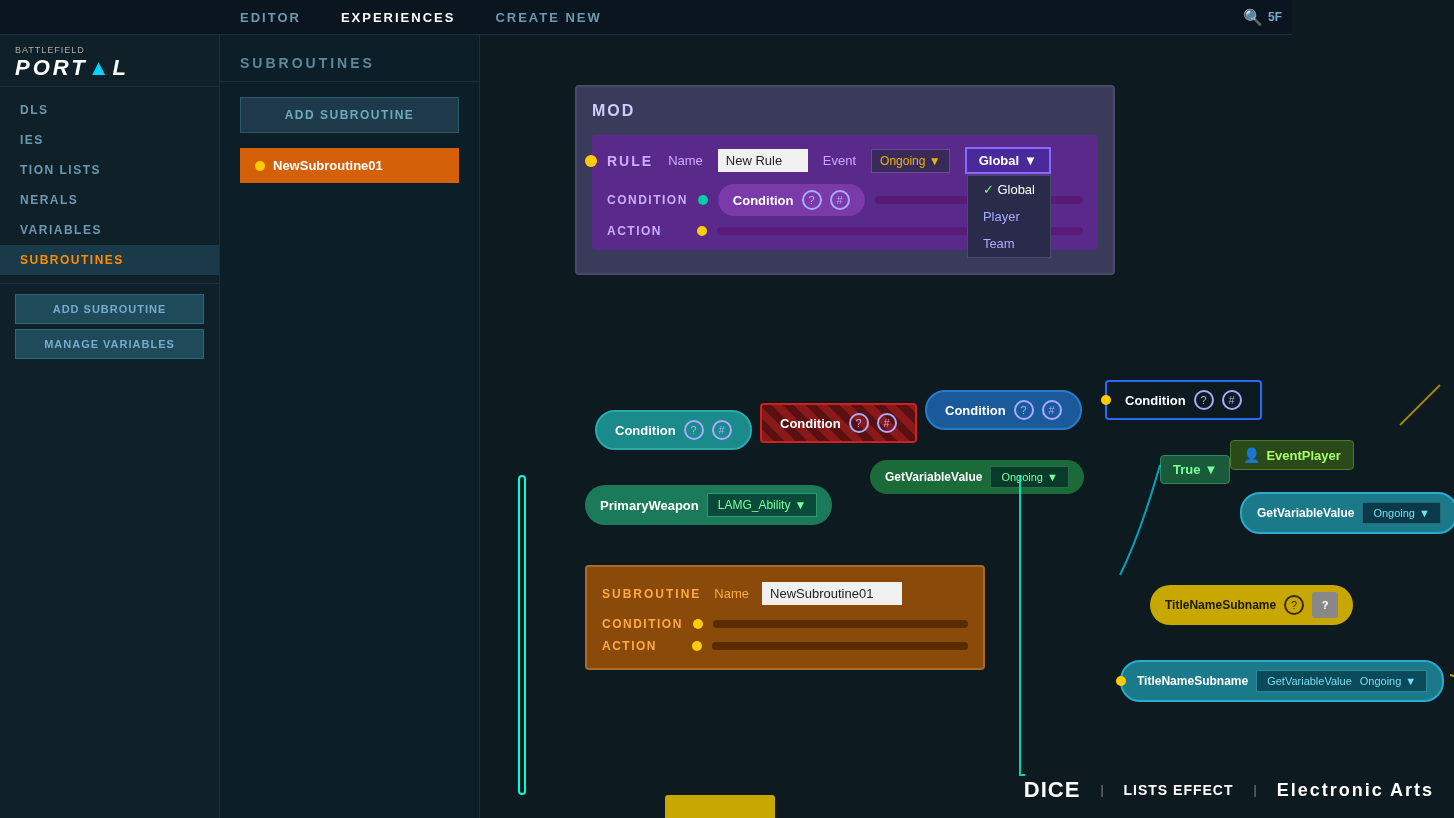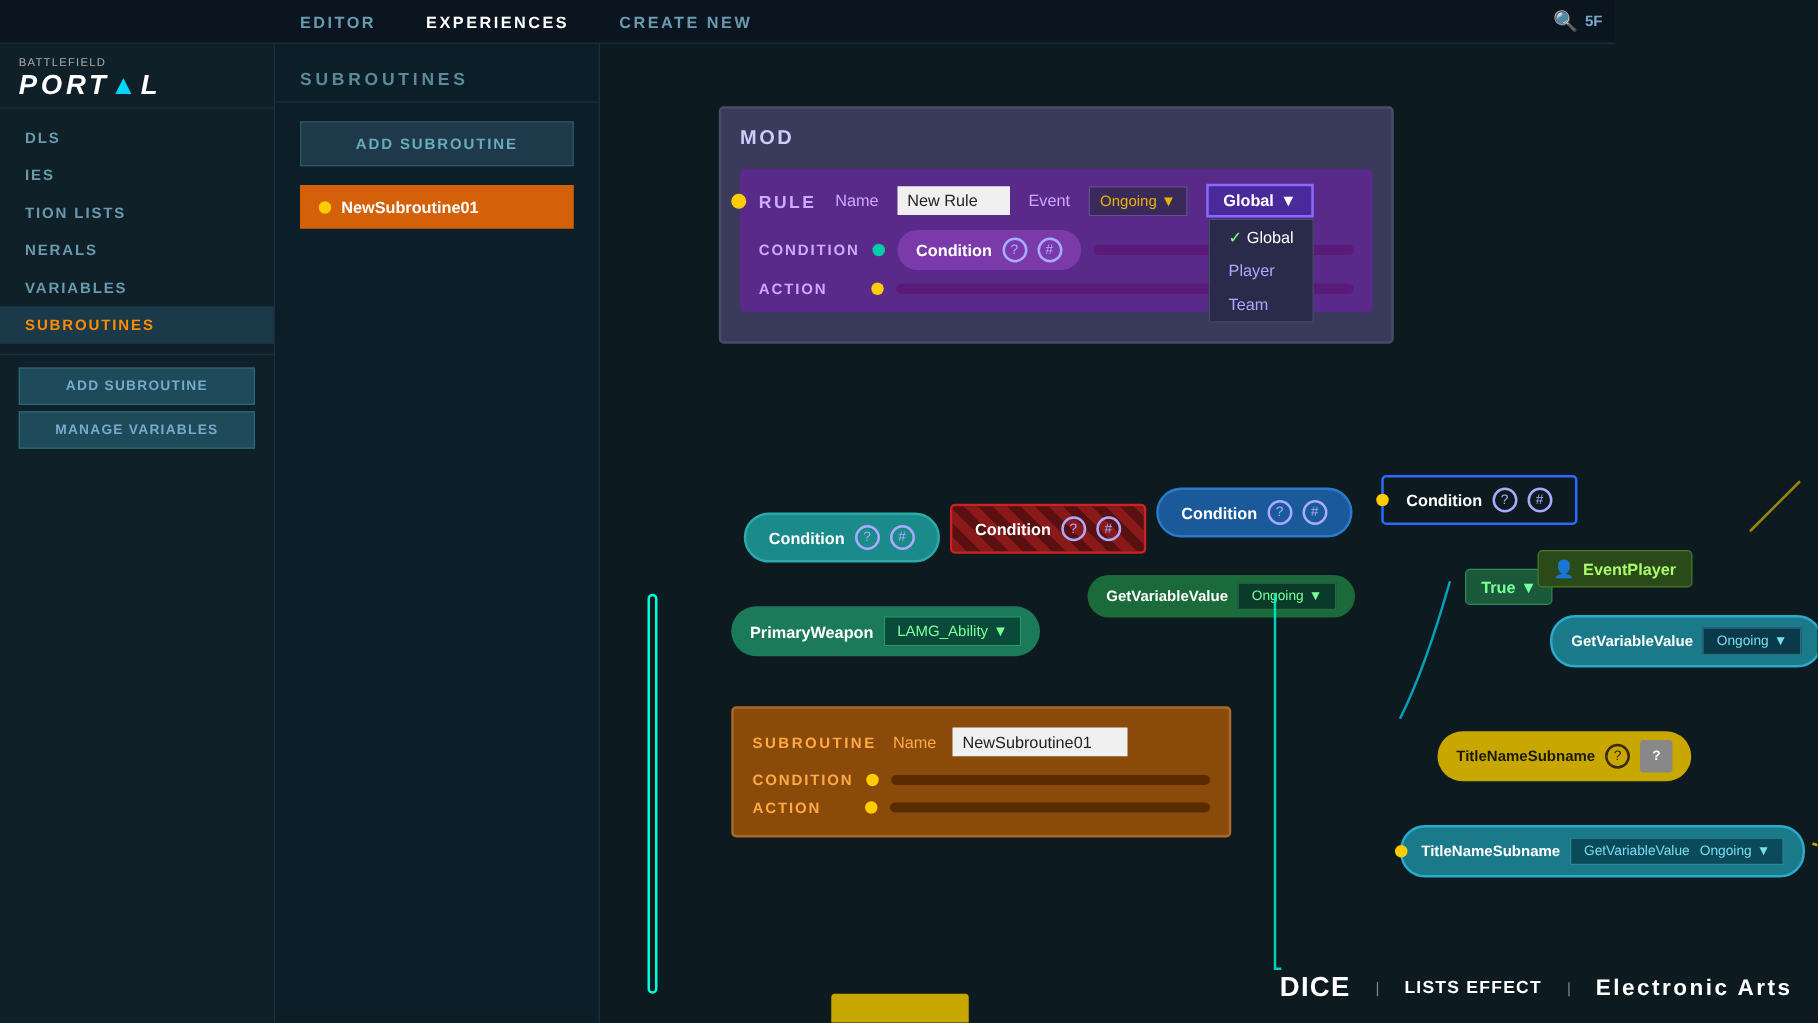--- a/index.html
+++ b/index.html
@@ -458,21 +458,20 @@
       background: #1a5a3a;
       border: 1px solid #2a8a5a;
       color: #7aff9a;
       padding: 6px 12px;
       font-size: 13px;
       font-weight: bold;
       border-radius: 4px;
       display: flex;
       align-items: center;
       gap: 4px;
-      margin-left: 12px;
     }
 
     .event-player-btn {
       background: #2a4a1a;
       border: 1px solid #4a7a2a;
       color: #aafa6a;
       padding: 6px 12px;
       font-size: 13px;
       font-weight: bold;
       border-radius: 4px;

